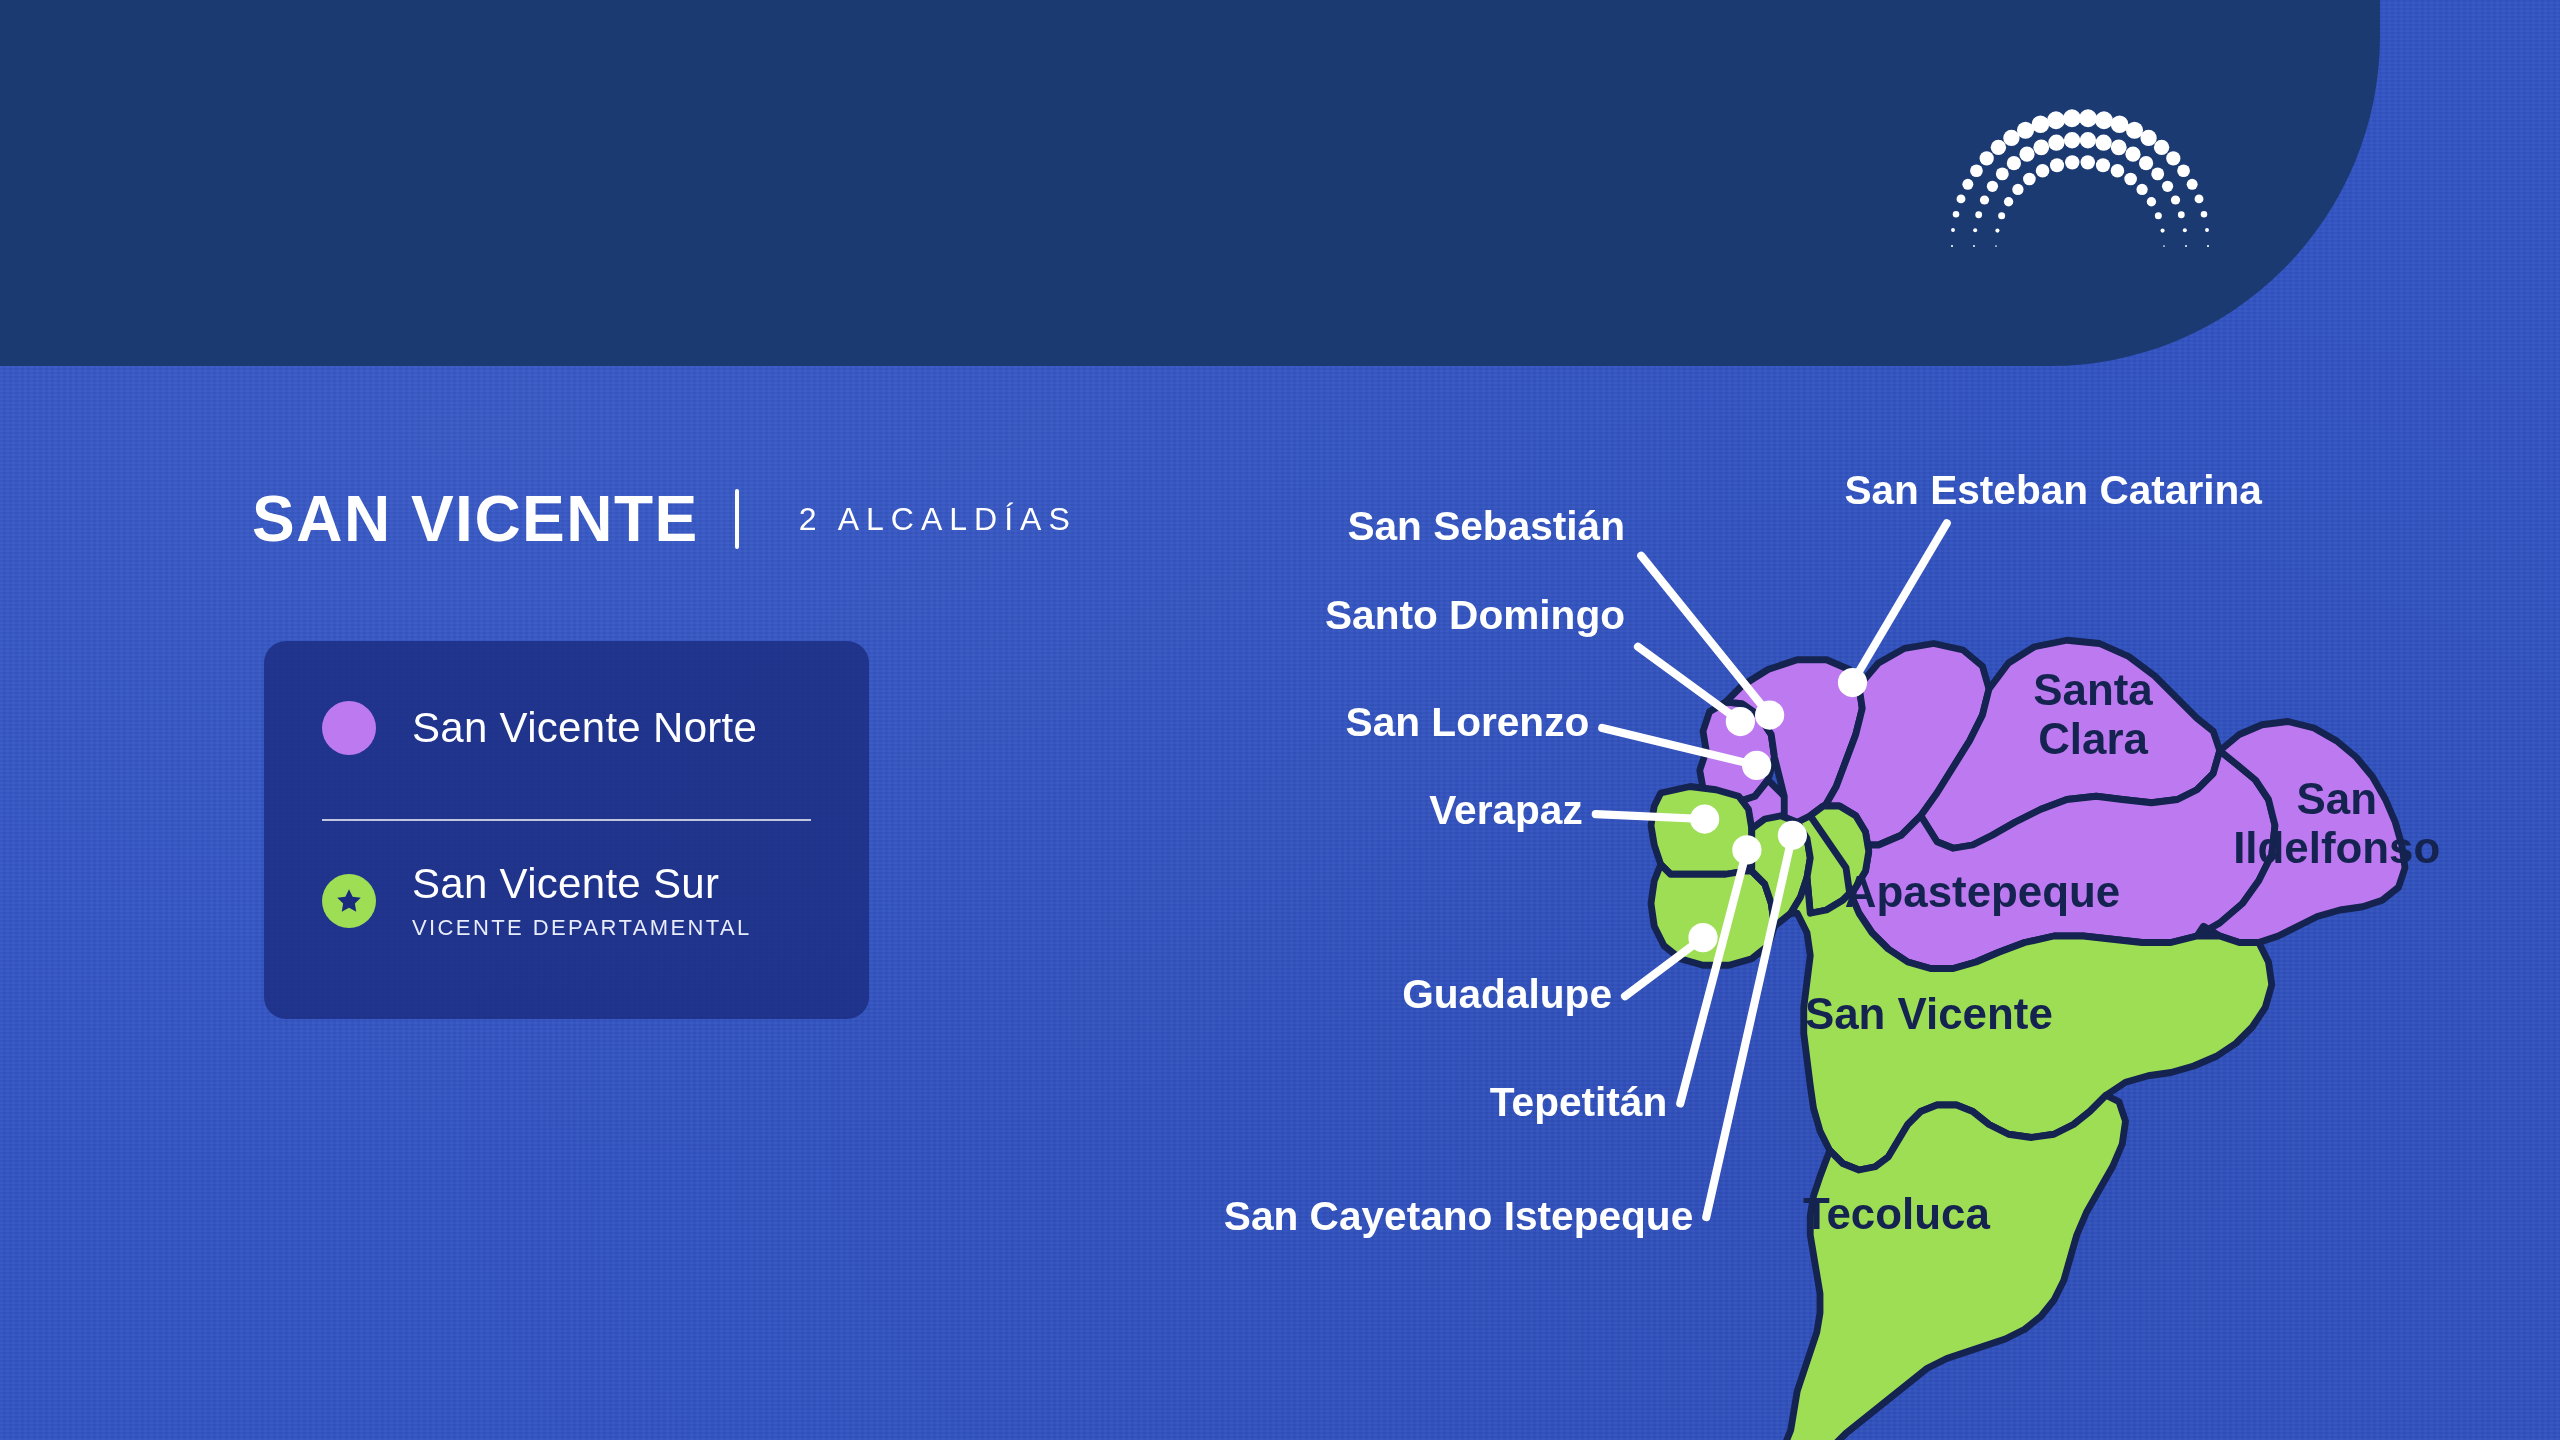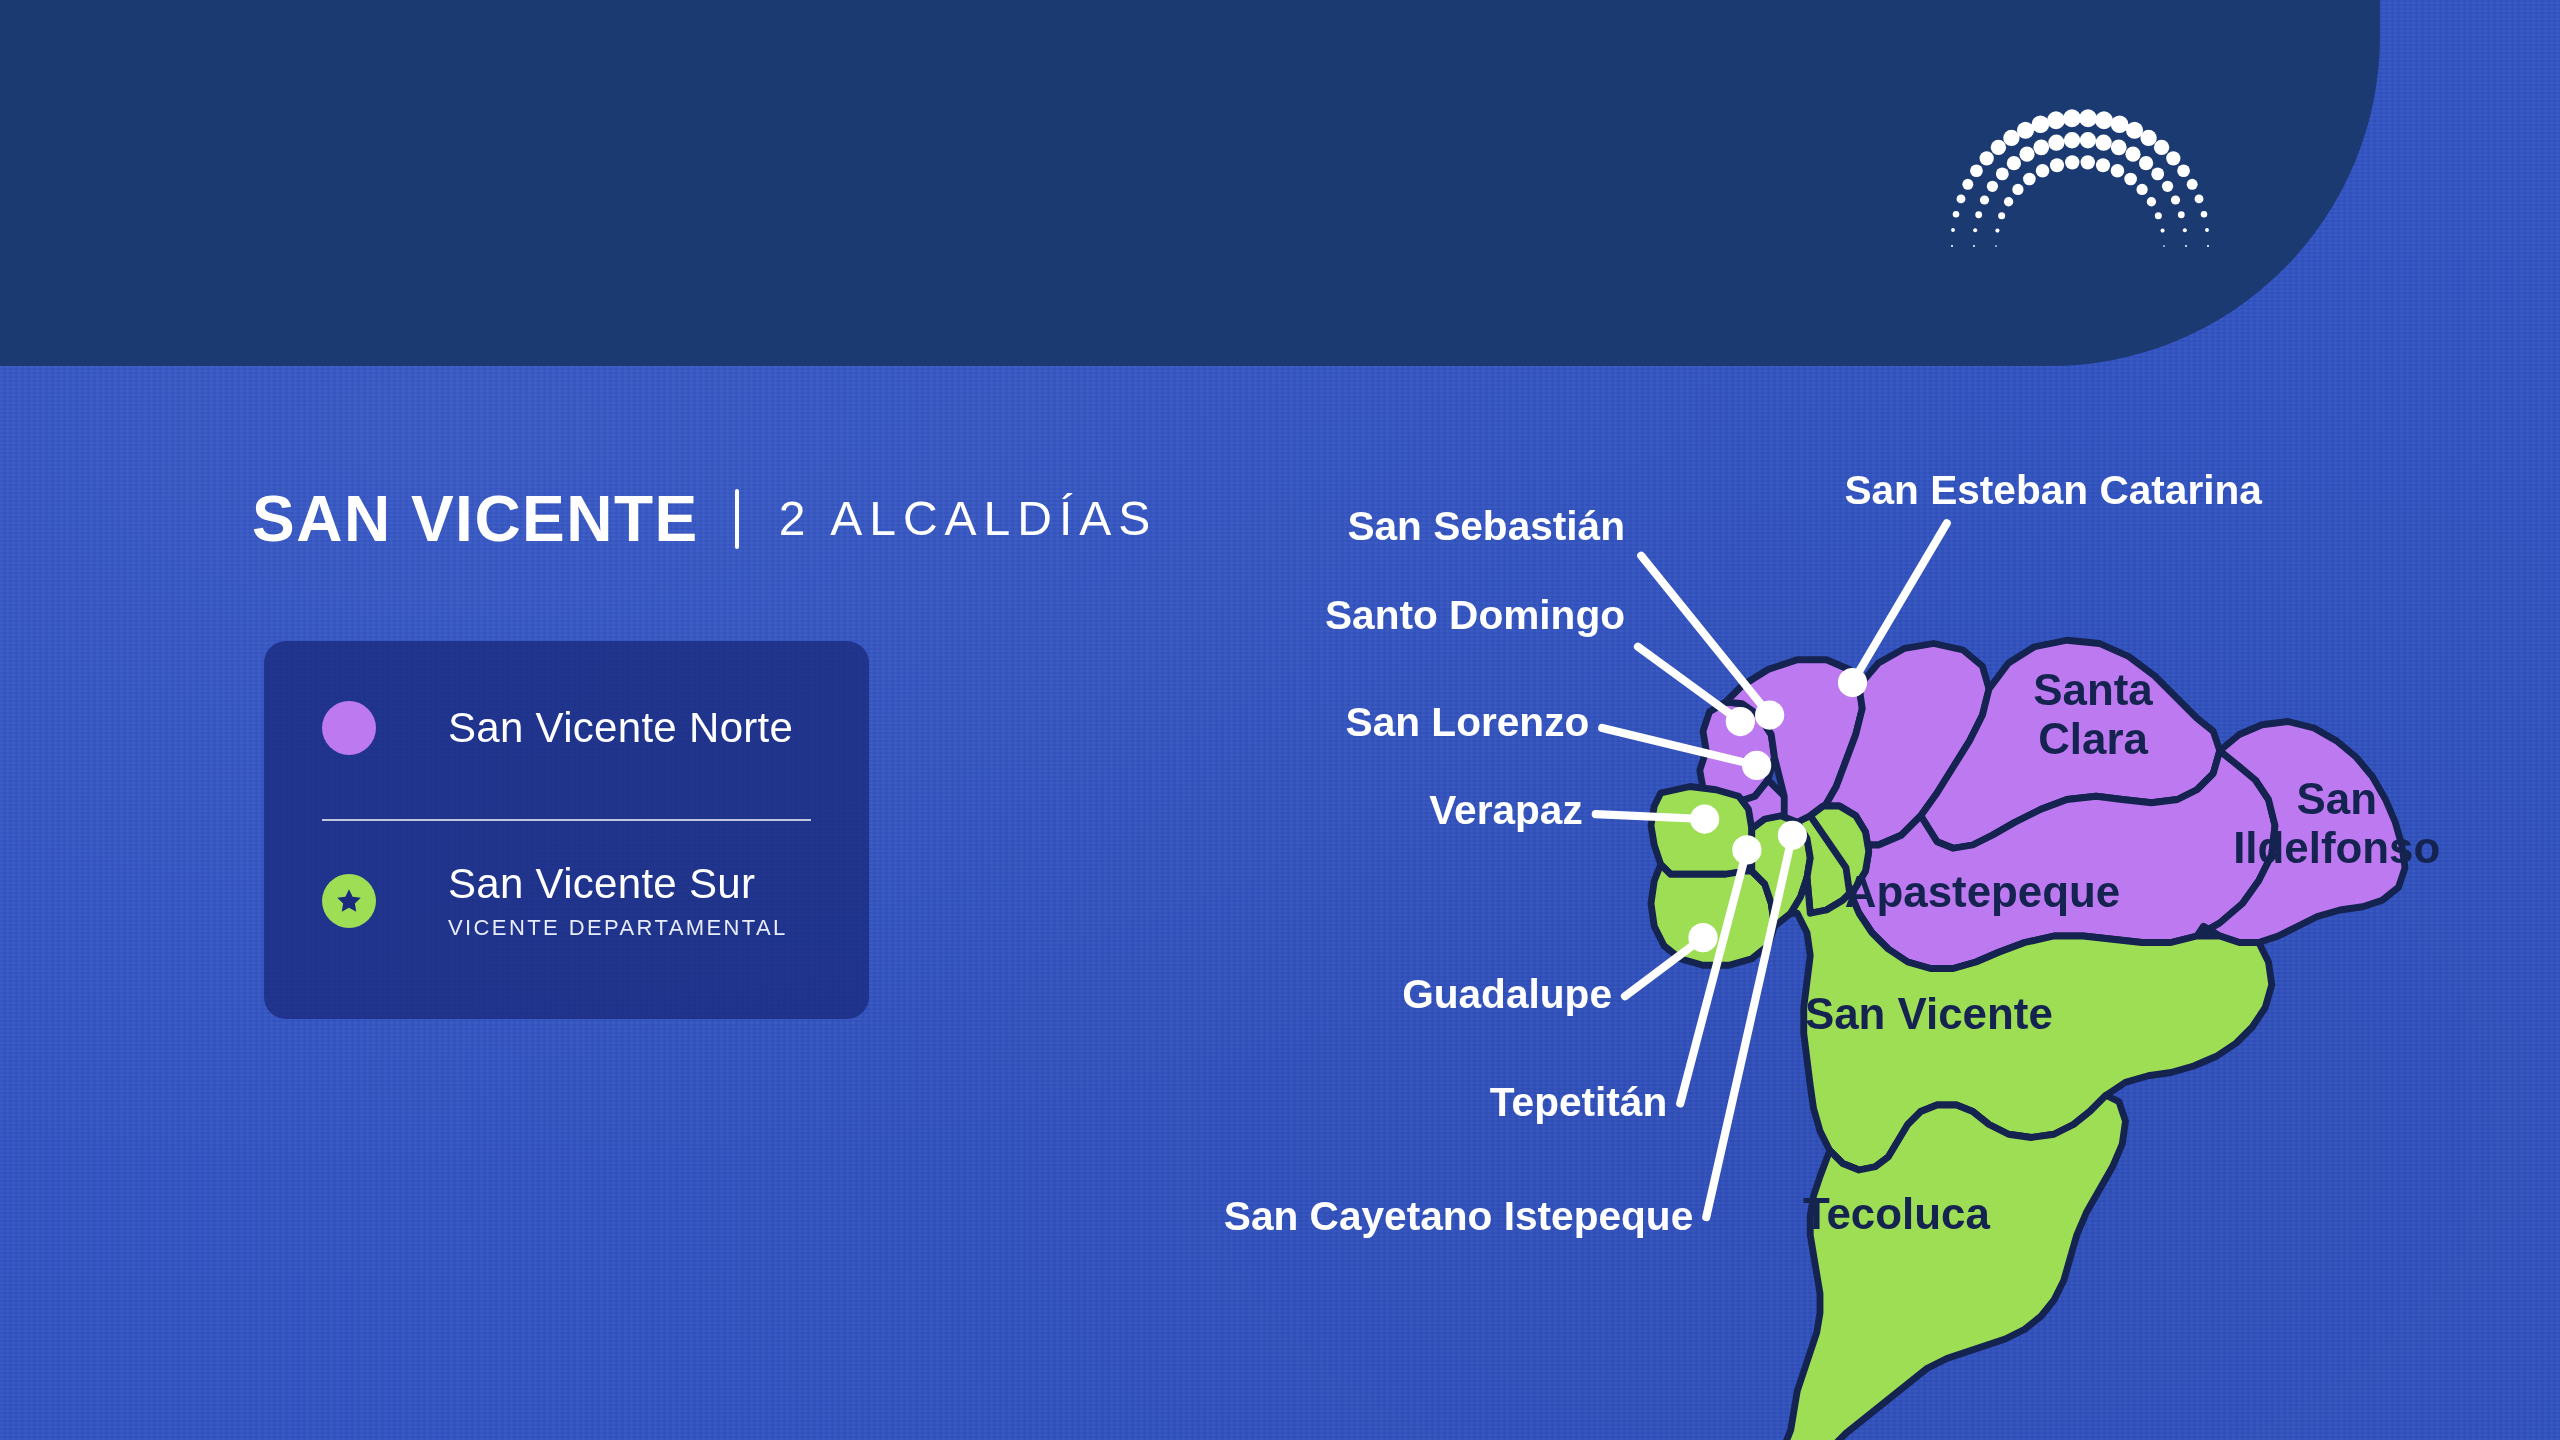--- a/index.html
+++ b/index.html
@@ -42,43 +42,43 @@
   }
   #dept-title{
     color:#ffffff; font-size:64px; font-weight:bold;
     letter-spacing:1.5px; line-height:1;
   }
   #title-divider{
     width:4px; height:60px; background:#ffffff;
     margin:0 40px 0 36px; border-radius:2px;
   }
   #alcaldias-count{
-    color:#ffffff; font-size:48px; font-weight:400;
-    letter-spacing:7px; line-height:1;
+    color:#ffffff; font-size:32px; font-weight:400;
+    letter-spacing:7px; line-height:1;margin-left:20px;
   }
 
   
   #legend-card{
     position:absolute; left:264px; top:641px;
     width:605px; height:378px;
     background:rgba(26,42,125,.78);
     border-radius:22px;
     z-index:4;
     box-sizing:border-box;
     padding:0 58px;
   }
   .legend-row{ display:flex; align-items:center; }
   #legend-row-norte{ height:174px; }
   #legend-row-sur{ height:172px; }
   .legend-swatch{
     width:54px; height:54px; border-radius:50%;
     flex:0 0 auto; margin-right:36px;
     display:flex; align-items:center; justify-content:center;
   }
-  .legend-text{ display:flex; flex-direction:column; justify-content:center;margin-left:36px;}
+  .legend-text{ display:flex; flex-direction:column; justify-content:center;}
   .legend-title{ color:#ffffff; font-size:42px; font-weight:400; line-height:1.08; letter-spacing:.3px;}
   .legend-sub{ color:#e8ecfb; font-size:22px; font-weight:400; letter-spacing:2.4px; margin-top:9px;}
   #legend-divider{
     height:2px; background:rgba(255,255,255,.72);
     margin:0; position:absolute; left:322px; top:819px; width:489px; z-index:5;
   }
   .star-glyph{ display:block; width:30px; height:30px;}
 
   
   #map-wrap{

